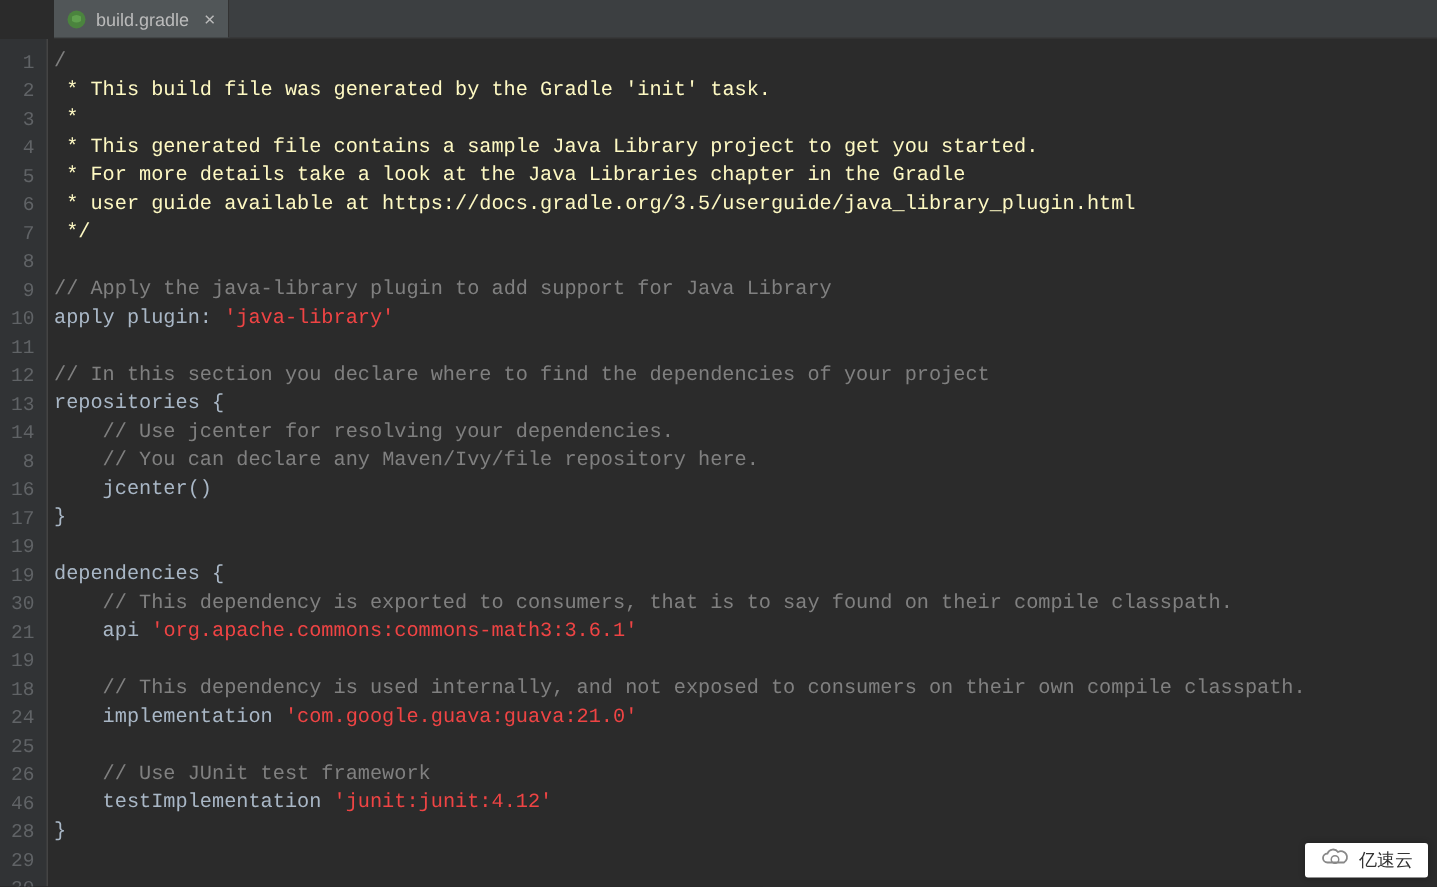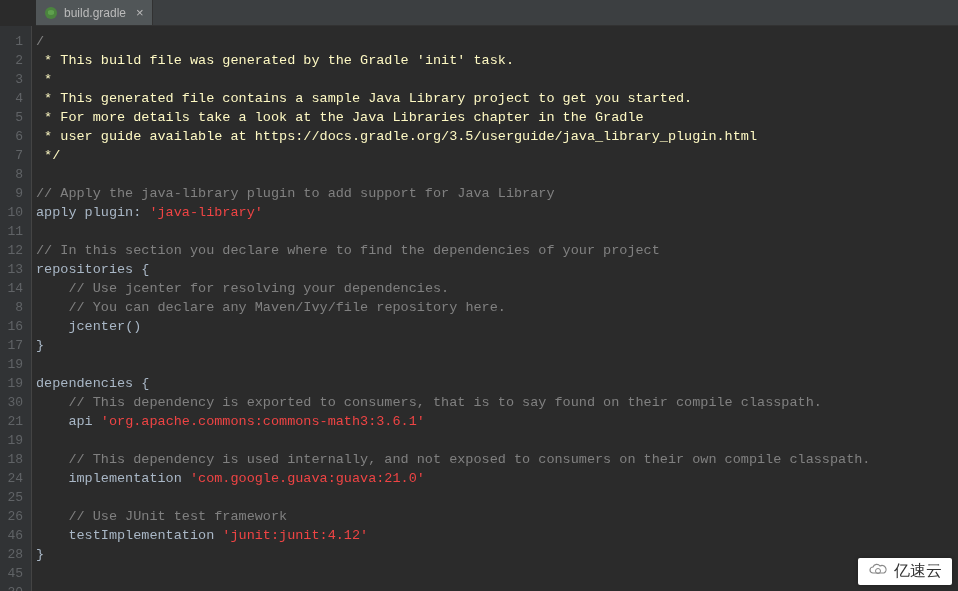--- a/index.html
+++ b/index.html
@@ -98,21 +98,21 @@
       text-decoration-color: #629755;
     }
     .watermark {
       position: absolute;
       bottom: 6px;
       right: 6px;
       background: #fff;
       color: #333;
       padding: 3px 10px;
       font-family: sans-serif;
-      font-size: 16px;
+      font-size: 12px;
       border-radius: 2px;
       display: flex;
       align-items: center;
       gap: 6px;
       box-shadow: 0 0 4px rgba(0,0,0,0.3);
     }
     .watermark-icon {
       font-size: 14px;
       font-weight: bold;
       color: #888;
@@ -157,21 +157,21 @@
       <div>19</div>
       <div>30</div>
       <div>21</div>
       <div>19</div>
       <div>18</div>
       <div>24</div>
       <div>25</div>
       <div>26</div>
       <div>46</div>
       <div>28</div>
-      <div>45</div>
+      <div>29</div>
       <div>30</div>
     </div>
   <div class="code-content" id="code"><div class="code-line"><span class="comment">/</span></div><div class="code-line"><span class="doc-comment"> * This build file was generated by the </span><span class="doc-comment typo">Gradle</span><span class="doc-comment"> '</span><span class="doc-comment typo">init</span><span class="doc-comment">' task.</span></div><div class="code-line"><span class="doc-comment"> *</span></div><div class="code-line"><span class="doc-comment"> * This generated file contains a sample Java Library project to get you started.</span></div><div class="code-line"><span class="doc-comment"> * For more details take a look at the Java Libraries chapter in the </span><span class="doc-comment typo">Gradle</span></div><div class="code-line"><span class="doc-comment"> * user guide available at https://docs.gradle.org/3.5/userguide/java_library_plugin.html</span></div><div class="code-line"><span class="doc-comment"> */</span></div><div class="code-line"><span></span></div><div class="code-line"><span class="comment">// Apply the java-library </span><span class="comment typo">plugin</span><span class="comment"> to add support for Java Library</span></div><div class="code-line"><span>apply </span><span class="typo">plugin</span><span>: </span><span class="string">'java-library'</span></div><div class="code-line"><span></span></div><div class="code-line"><span class="comment">// In this section you declare where to find the dependencies of your project</span></div><div class="code-line"><span>repositories {</span></div><div class="code-line"><span>    </span><span class="comment">// Use </span><span class="comment typo">jcenter</span><span class="comment"> for resolving your dependencies.</span></div><div class="code-line"><span>    </span><span class="comment">// You can declare any </span><span class="comment typo">Maven</span><span class="comment">/Ivy/file repository here.</span></div><div class="code-line"><span>    </span><span class="typo">jcenter</span><span>()</span></div><div class="code-line"><span>}</span></div><div class="code-line"><span></span></div><div class="code-line"><span>dependencies {</span></div><div class="code-line"><span>    </span><span class="comment">// This dependency is exported to consumers, that is to say found on their compile </span><span class="comment typo">classpath</span><span class="comment">.</span></div><div class="code-line"><span>    </span><span class="typo">api</span><span> </span><span class="string">'org.apache.commons:commons-math3:3.6.1'</span></div><div class="code-line"><span></span></div><div class="code-line"><span>    </span><span class="comment">// This dependency is used internally, and not exposed to consumers on their own compile </span><span class="comment typo">classpath</span><span class="comment">.</span></div><div class="code-line"><span>    implementation </span><span class="string">'com.google.guava:guava:21.0'</span></div><div class="code-line"><span></span></div><div class="code-line"><span>    </span><span class="comment">// Use JUnit test framework</span></div><div class="code-line"><span>    testImplementation </span><span class="string">'junit:junit:4.12'</span></div><div class="code-line"><span>}</span></div><div class="code-line"><span></span></div><div class="code-line"><span></span></div></div>
 </div>
 
 <div class="watermark">
   <span class="watermark-icon">
     <svg width="20" height="14" viewBox="0 0 20 14">
       <path d="M 5 10 A 3 3 0 0 1 5 4 A 4 4 0 0 1 12 3 A 3.5 3.5 0 0 1 16 10 Z" fill="none" stroke="#888" stroke-width="1.2"></path>
       <circle cx="10" cy="8" r="2.5" fill="none" stroke="#888" stroke-width="1"></circle>

